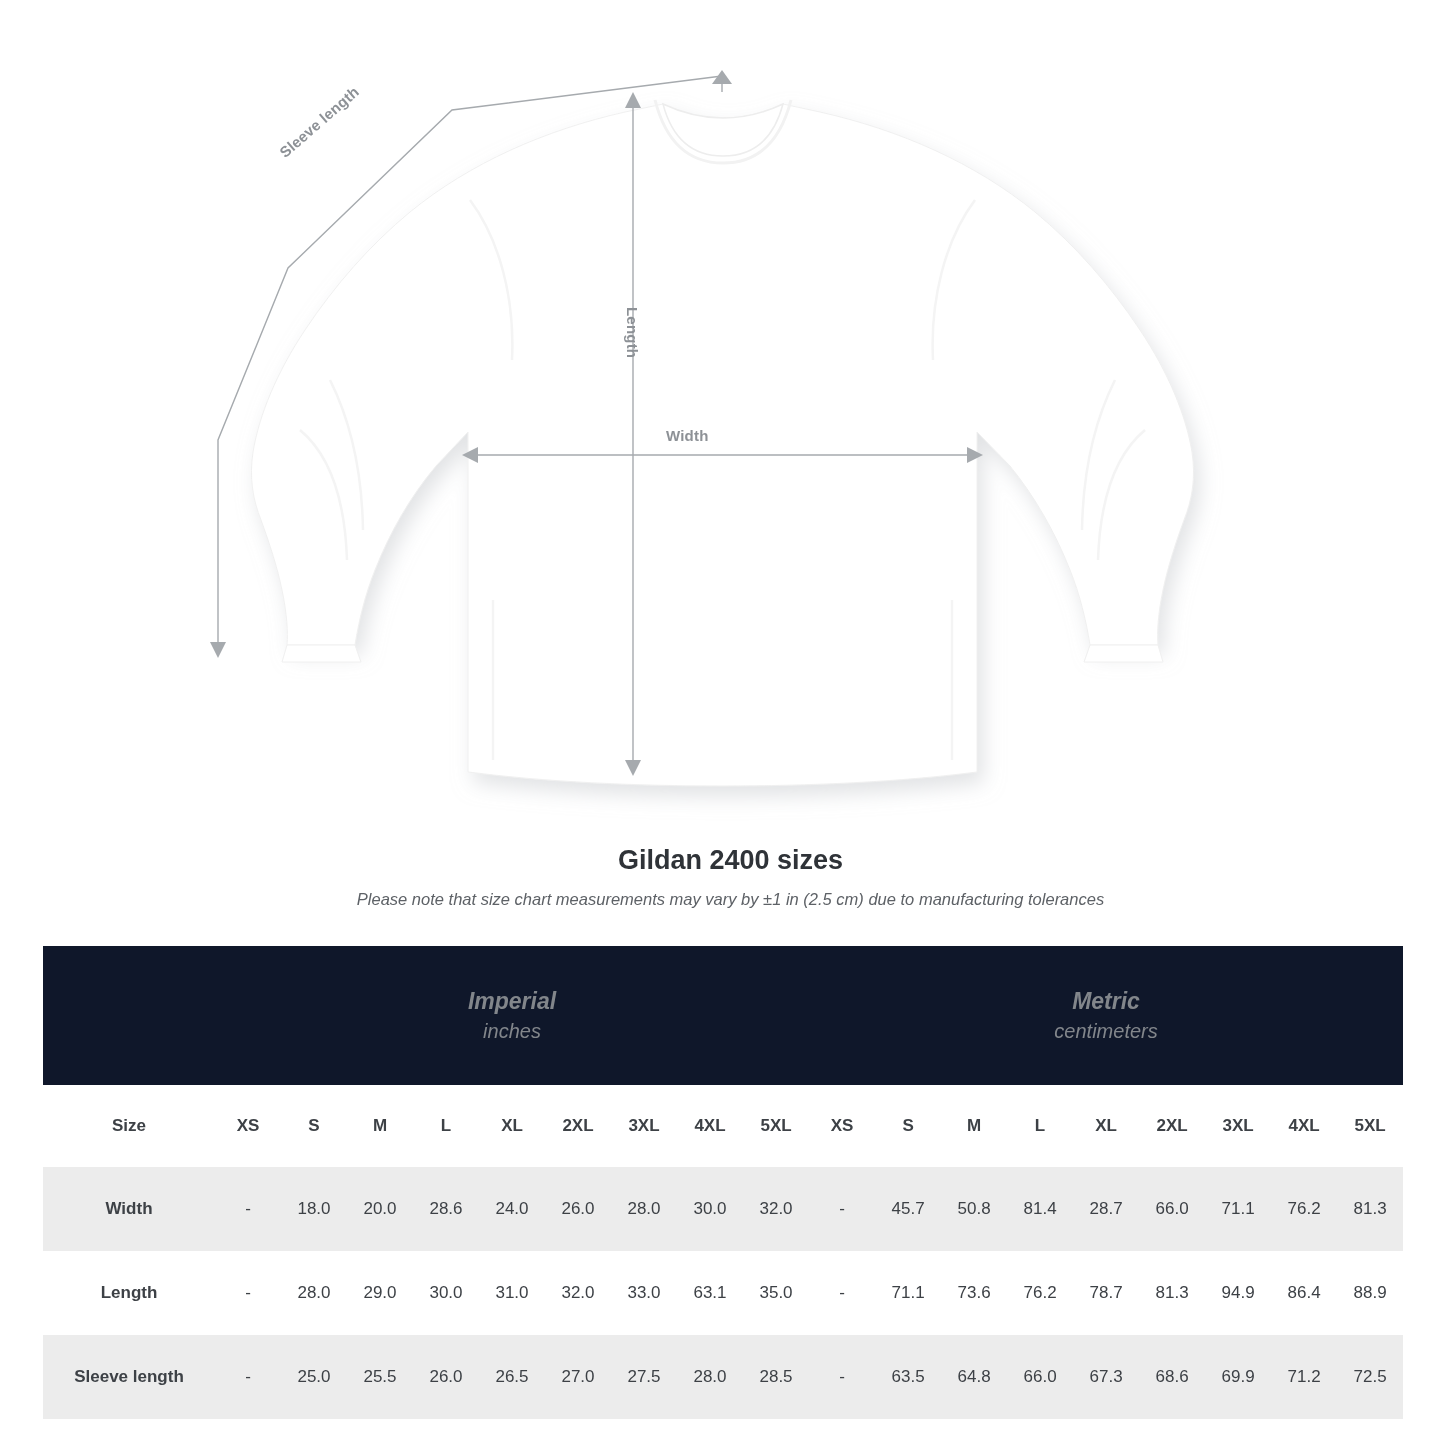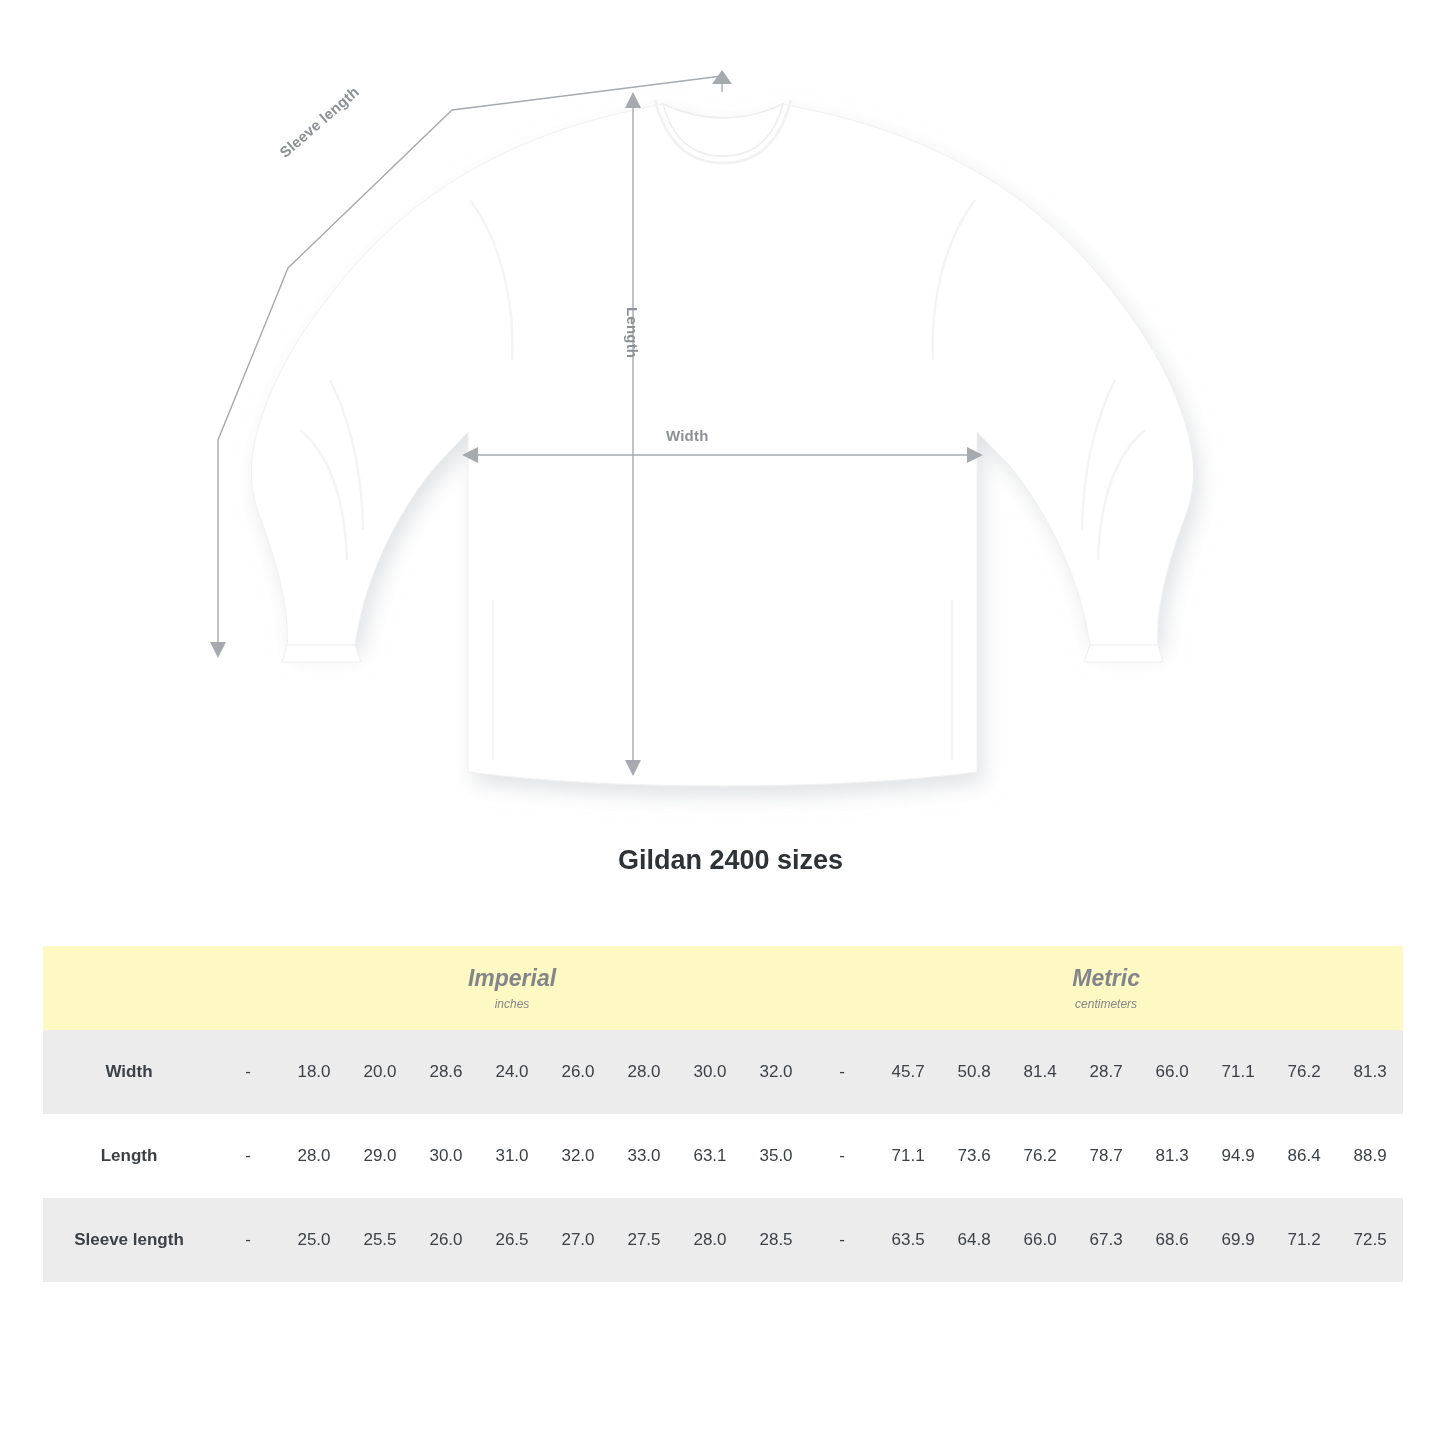--- a/index.html
+++ b/index.html
@@ -80,33 +80,33 @@
   }
   table.size-table td, table.size-table th {
     border: none;
     text-align: center;
     vertical-align: middle;
     font-size: 17px;
     color: #3d4146;
   }
   
   tr.unit-row td {
-    background: #fef9c3;
-    height: 84px;
+    background: #0f172a;
+    height: 139px;
     padding: 0;
   }
   .unit-name {
     font-size: 23px;
     font-style: italic;
     font-weight: bold;
     color: #82868b;
     line-height: 1.15;
   }
   .unit-sub {
-    font-size: 12px;
+    font-size: 20px;
     font-style: italic;
     color: #82868b;
     margin-top: 6px;
   }
   
   tr.head-row td {
     background: #ffffff;
     height: 82px;
     font-weight: bold;
     font-size: 17px;
@@ -221,20 +221,21 @@
       </g>
     </svg>
 
     <div class="dim-label" id="label-sleeve">Sleeve length</div>
     <div class="dim-label" id="label-length">Length</div>
     <div class="dim-label" id="label-width">Width</div>
   </div>
 
   <div id="title-block">
     <h1 id="chart-title">Gildan 2400 sizes</h1>
+    <div id="chart-note">Please note that size chart measurements may vary by ±1 in (2.5 cm) due to manufacturing tolerances</div>
   </div>
 
   <div id="size-table-wrap">
     <table class="size-table">
       <colgroup>
         <col class="col-label">
         <col class="col-val">
           <col class="col-val">
           <col class="col-val">
           <col class="col-val">
@@ -259,20 +260,41 @@
           <td colspan="9">
             <div class="unit-name">Imperial</div>
             <div class="unit-sub">inches</div>
           </td>
           <td colspan="9">
             <div class="unit-name">Metric</div>
             <div class="unit-sub">centimeters</div>
           </td>
         </tr>
 
+        <tr class="head-row">
+          <td class="rowlabel">Size</td>
+          <td>XS</td>
+          <td>S</td>
+          <td>M</td>
+          <td>L</td>
+          <td>XL</td>
+          <td>2XL</td>
+          <td>3XL</td>
+          <td>4XL</td>
+          <td>5XL</td>
+          <td>XS</td>
+          <td>S</td>
+          <td>M</td>
+          <td>L</td>
+          <td>XL</td>
+          <td>2XL</td>
+          <td>3XL</td>
+          <td>4XL</td>
+          <td>5XL</td>
+        </tr>
 
         <tr class="data-row row-odd">
           <td class="rowlabel">Width</td>
           <td class="cell">-</td>
           <td class="cell">18.0</td>
           <td class="cell">20.0</td>
           <td class="cell">28.6</td>
           <td class="cell">24.0</td>
           <td class="cell">26.0</td>
           <td class="cell">28.0</td>

